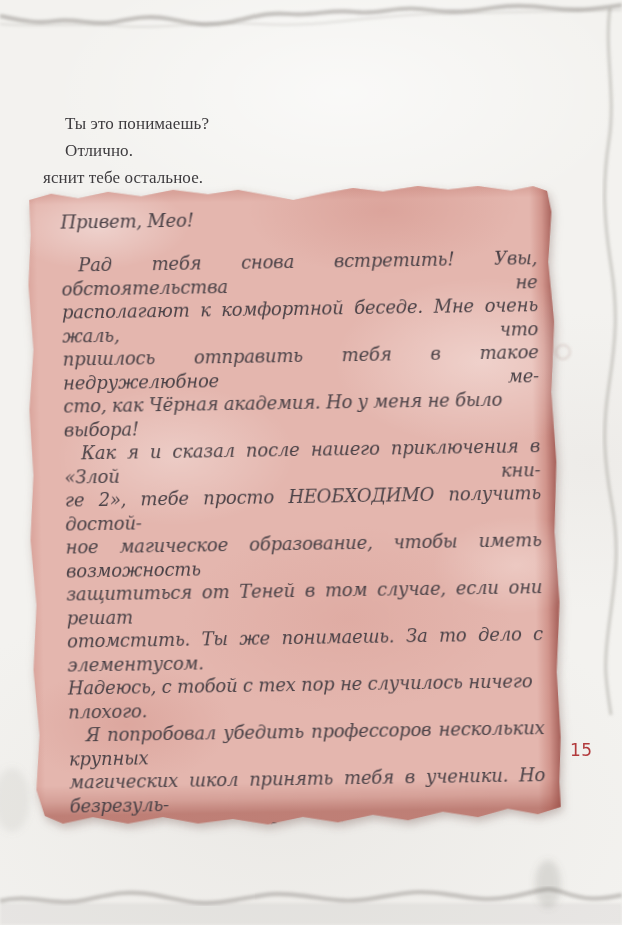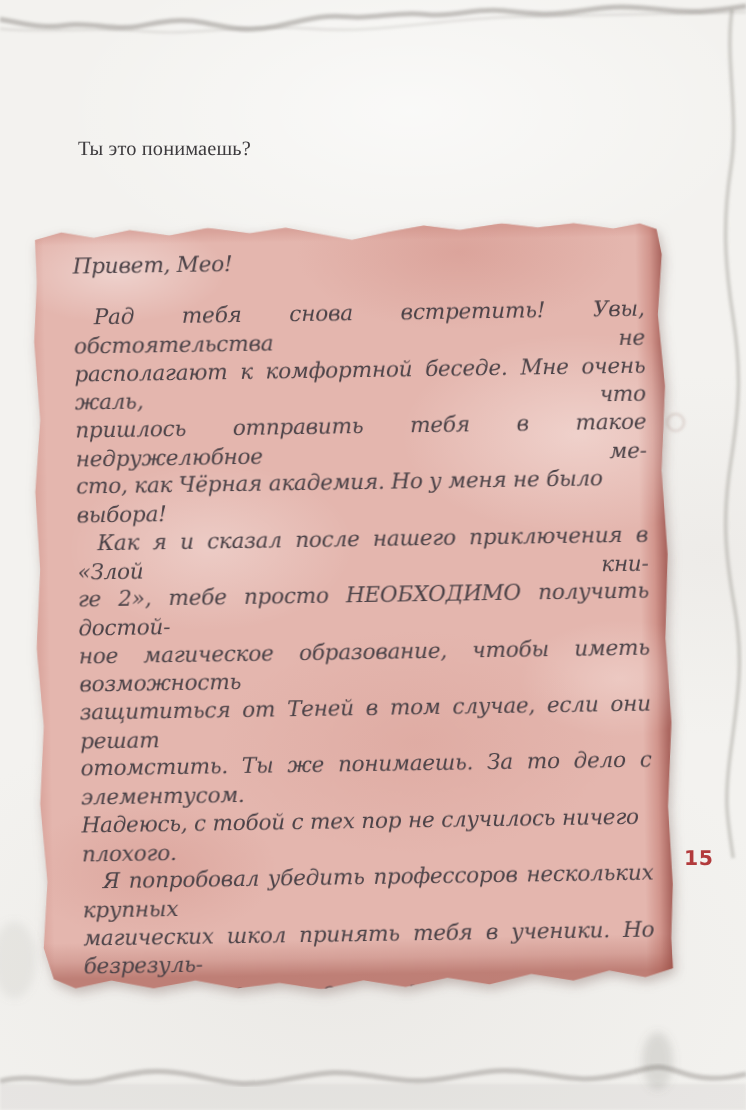--- a/index.html
+++ b/index.html
@@ -52,22 +52,22 @@
     font-family:"DejaVu Serif", serif;font-style:italic;
     font-size:18px;color:#4b4247;letter-spacing:-.2px;
   }
   .greeting{margin-top:21px;line-height:24px;}
   .letter-paras{margin-top:19px;}
   .letter-paras .line{line-height:23.5px;}
   .letter-paras .line.indent{text-indent:17px;}
   .line.fill{text-align:justify;text-align-last:justify;}
   
   .page-number{
-    position:absolute;left:570px;top:706px;
-    font-family:"DejaVu Sans", sans-serif;font-weight:bold;
+    position:absolute;left:570px;top:740px;
+    font-family:"DejaVu Sans", sans-serif;font-weight:normal;
     font-size:17px;color:#b23a3c;letter-spacing:.5px;
   }
 </style>
 </head>
 <body>
 
 <div class="page">
 
   <svg class="edges" width="622" height="925" viewBox="0 0 622 925">
     <defs>
@@ -86,20 +86,24 @@
     <path d="M610,8 C604,50 616,95 609,140 S604,220 611,265 S616,340 609,385 S604,460 612,505 S615,580 609,625 S606,680 611,715" fill="none" stroke="rgba(140,136,130,.38)" stroke-width="3" filter="url(#b1)"></path>
     <ellipse cx="12" cy="800" rx="18" ry="32" fill="rgba(150,145,140,.12)" filter="url(#b3)"></ellipse>
     <circle cx="563" cy="352" r="7" fill="none" stroke="rgba(150,110,100,.30)" stroke-width="1.5" filter="url(#b1)"></circle>
   </svg>
 
   <div class="intro">
       <div>
         <div class="line indent">Ты это понимаешь?</div>
       </div>
       <div>
+        <div class="line indent">Отлично.</div>
+      </div>
+      <div>
+        <div class="line">яснит тебе остальное.</div>
       </div>
     </div>
 
   <div class="letter-wrap">
     <div class="letter-paper">
       <div class="letter-text">
         <div class="greeting">Привет, Мео!</div>
         <div class="letter-paras">
             <div>
               <div class="line indent fill">Рад тебя снова встретить! Увы, обстоятельства не</div>

